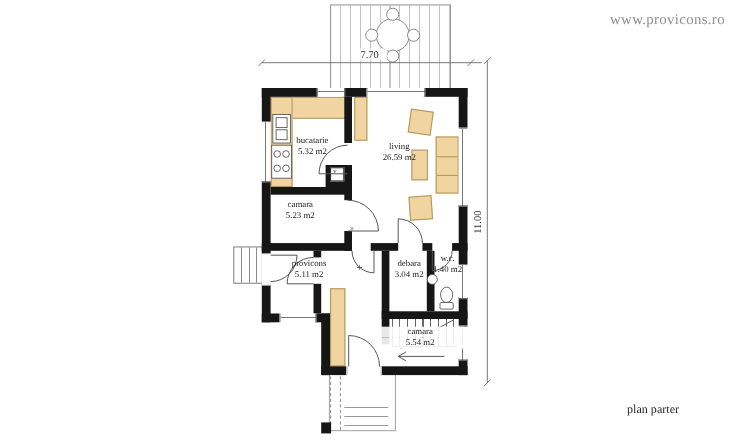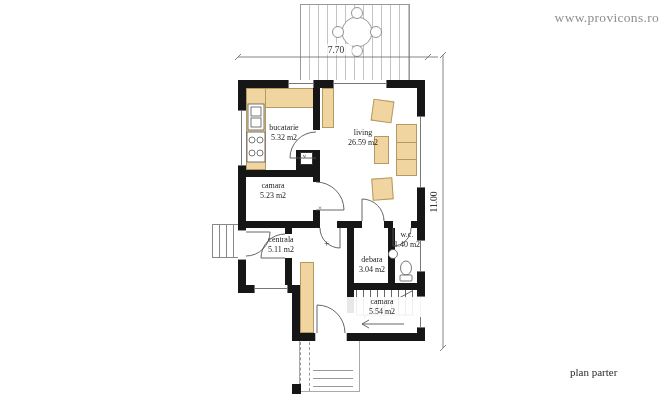--- a/index.html
+++ b/index.html
@@ -173,24 +173,24 @@
   </div>
   <div class="label" style="left:323px;top:128px;width:80px;">
     <span>living</span>
     <span>26.59 m2</span>
   </div>
   <div class="label" style="left:233px;top:181px;width:80px;">
     <span>camara</span>
     <span>5.23 m2</span>
   </div>
   <div class="label" style="left:241px;top:235px;width:80px;">
-    <span>centrala</span>
+    <span>provicons</span>
     <span>5.11 m2</span>
   </div>
-  <div class="label" style="left:332px;top:235px;width:80px;margin-top:20px;">
+  <div class="label" style="left:332px;top:235px;width:80px;">
     <span>debara</span>
     <span>3.04 m2</span>
   </div>
   <div class="label" style="left:367px;top:230px;width:80px;">
     <span>w.c.</span>
     <span>1.40 m2</span>
   </div>
   <div class="label label-scara" style="left:342px;top:297px;width:80px;">
     <span>camara</span>
     <span>5.54 m2</span>

